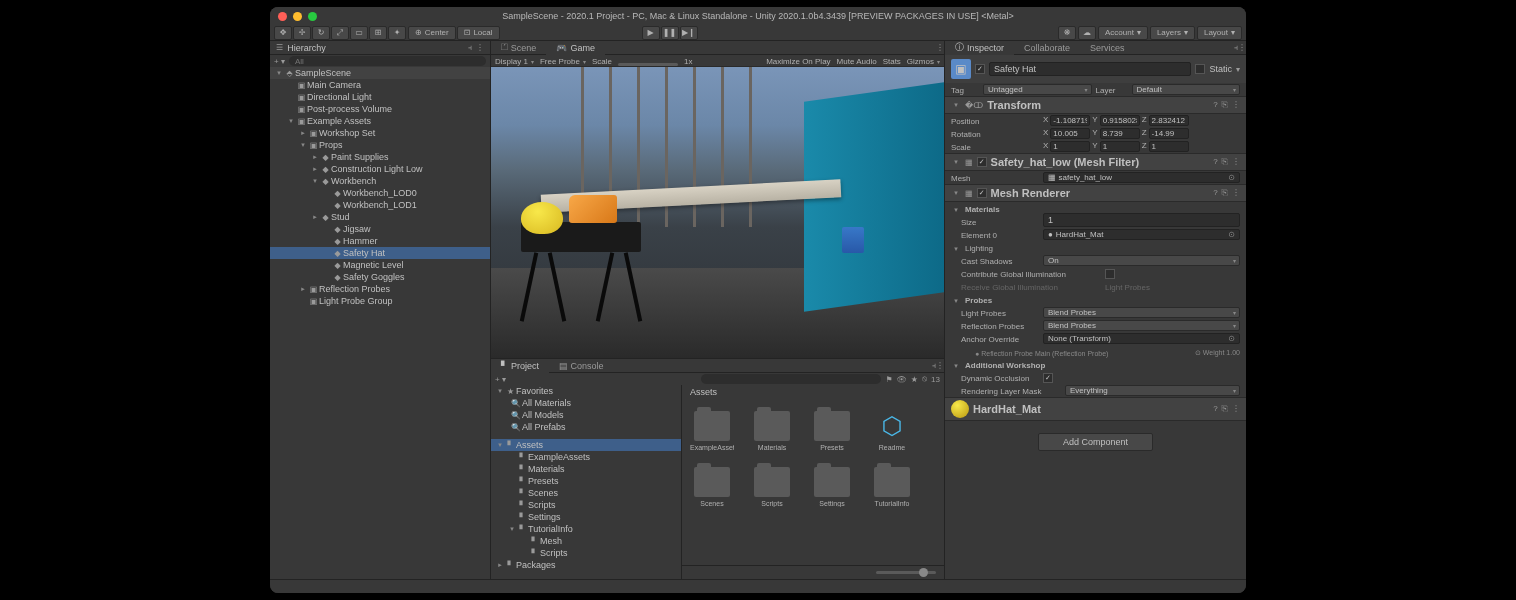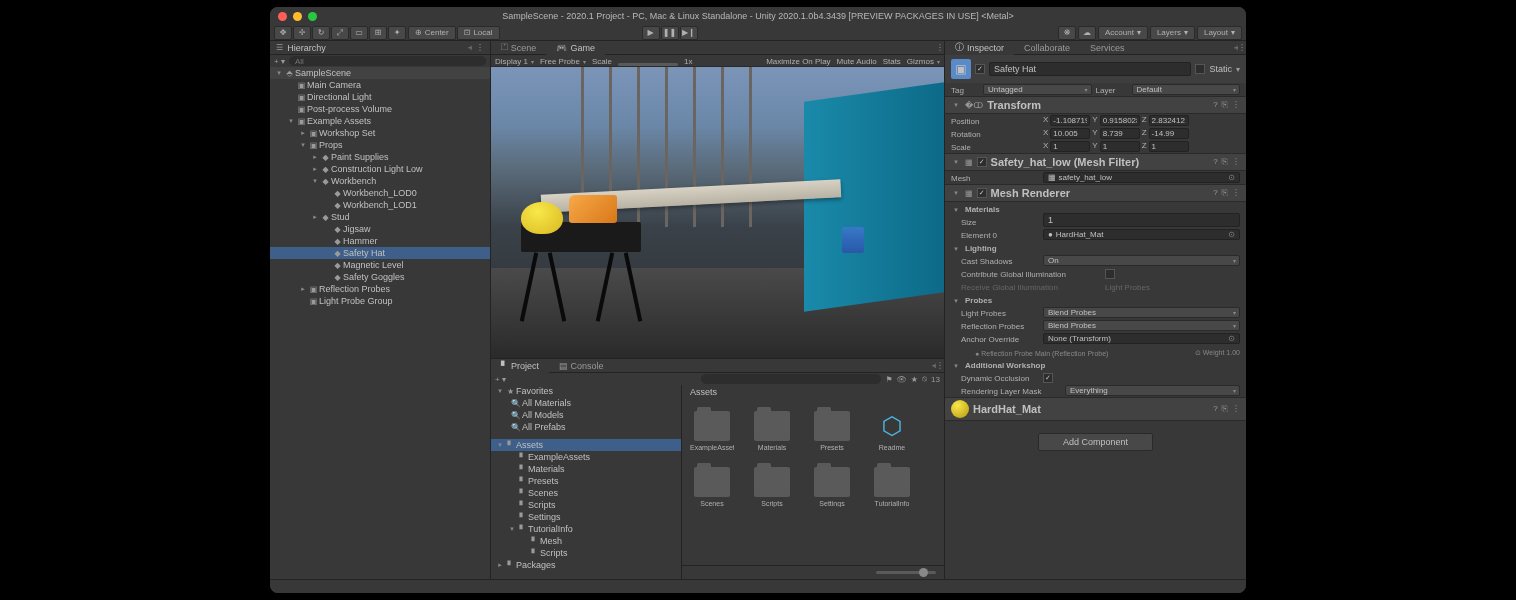--- a/index.html
+++ b/index.html
@@ -561,21 +561,21 @@
           </div>
         <div class="insp-row">
             <span class="lbl sub-lbl">Element 0</span>
             <div class="obj-field">
               <span>●</span>
               <span>HardHat_Mat</span>
             </div>
           </div>
         <div class="insp-row">
             <span class="tog">▾</span>
-            <span class="lbl" style="font-weight:bold">Lighting</span>
+            <span class="lbl" style="font-weight:normal">Lighting</span>
           </div>
         <div class="insp-row">
             <span class="lbl sub-lbl">Cast Shadows</span>
             <div class="insp-dd">On</div>
           </div>
         <div class="insp-row">
             <span class="lbl sub-lbl" style="width:150px">Contribute Global Illumination</span>
             <div class="chk"></div>
           </div>
         <div class="insp-row">

